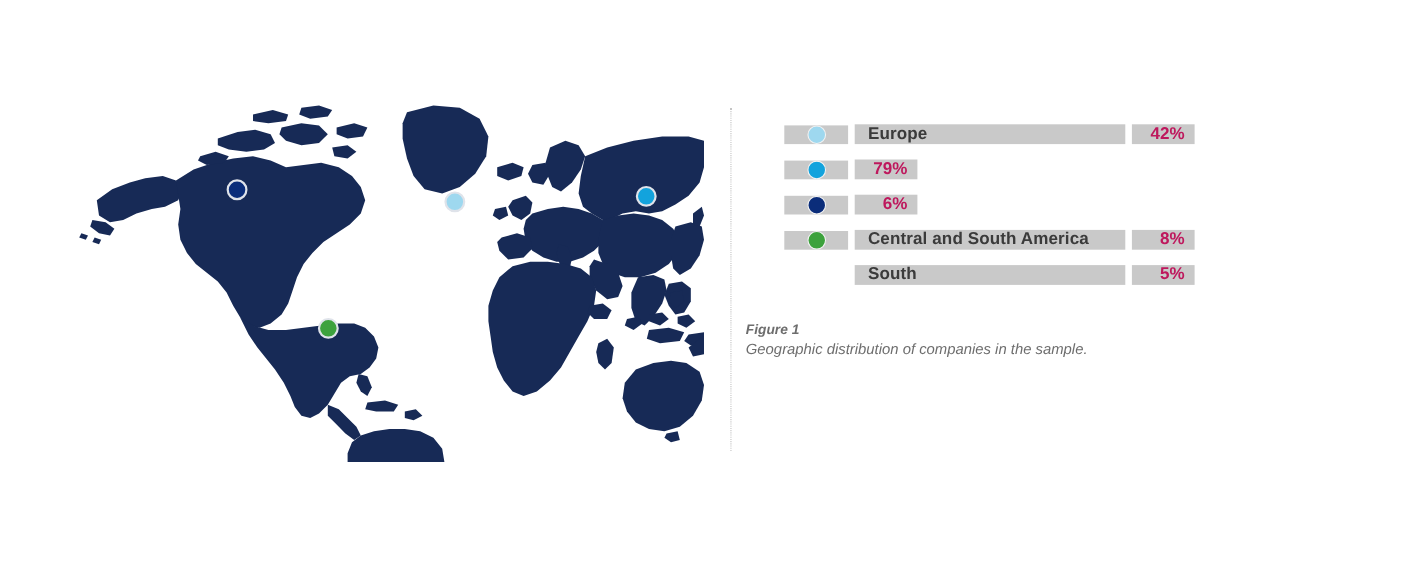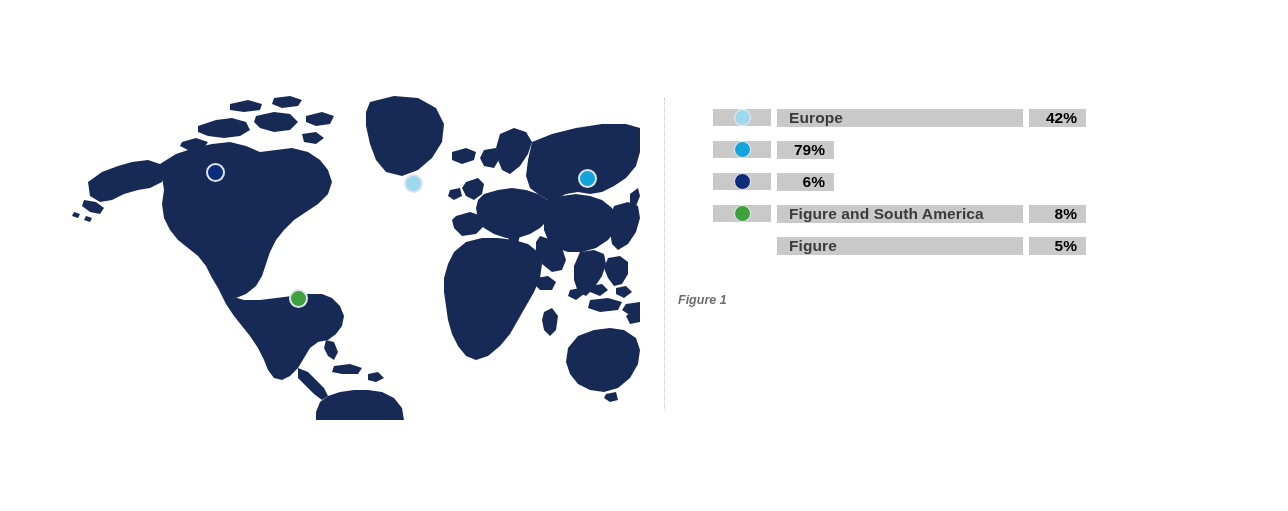--- a/index.html
+++ b/index.html
@@ -56,21 +56,21 @@
 
   
   #legend-panel {
     position: absolute;
     left: 713px;
     top: 104px;
     width: 373px;
   }
   .legend-row {
     display: flex;
-    align-items: center;
+    align-items: flex-end;
     height: 27px;
     margin-bottom: 5px;
   }
   .legend-swatch-cell {
     width: 58px;
     background: #c9c9c9;
     display: flex;
     align-items: center;
     justify-content: center;
     flex: 0 0 auto;
@@ -105,21 +105,21 @@
     background: #c9c9c9;
     display: flex;
     align-items: center;
     justify-content: flex-end;
     padding-right: 9px;
     box-sizing: border-box;
   }
   .legend-value-cell span {
     font-size: 15.5px;
     font-weight: 600;
-    color: #000000;
+    color: #be185d;
     white-space: nowrap;
   }
 
   
   #caption-block {
     position: absolute;
     left: 678px;
     top: 292px;
     width: 420px;
   }
@@ -271,38 +271,39 @@
       <div class="legend-value-cell">
         <span>6%</span>
       </div>
     </div>
 
     <div class="legend-row">
       <div class="legend-swatch-cell">
         <span class="legend-dot" style="background:#3da23d;"></span>
       </div>
       <div class="legend-label-cell">
-        <span>Figure and South America</span>
+        <span>Central and South America</span>
       </div>
       <div class="legend-value-cell">
         <span>8%</span>
       </div>
     </div>
 
     <div class="legend-row">
       <div class="legend-swatch-cell">
         
       </div>
       <div class="legend-label-cell">
-        <span>Figure</span>
+        <span>South</span>
       </div>
       <div class="legend-value-cell">
         <span>5%</span>
       </div>
     </div>
 
   </div>
 
   <div id="caption-block">
     <div id="caption-title">Figure 1</div>
+    <div id="caption-text">Geographic distribution of companies in the sample.</div>
   </div>
 
 </div>
 
 </body></html>

